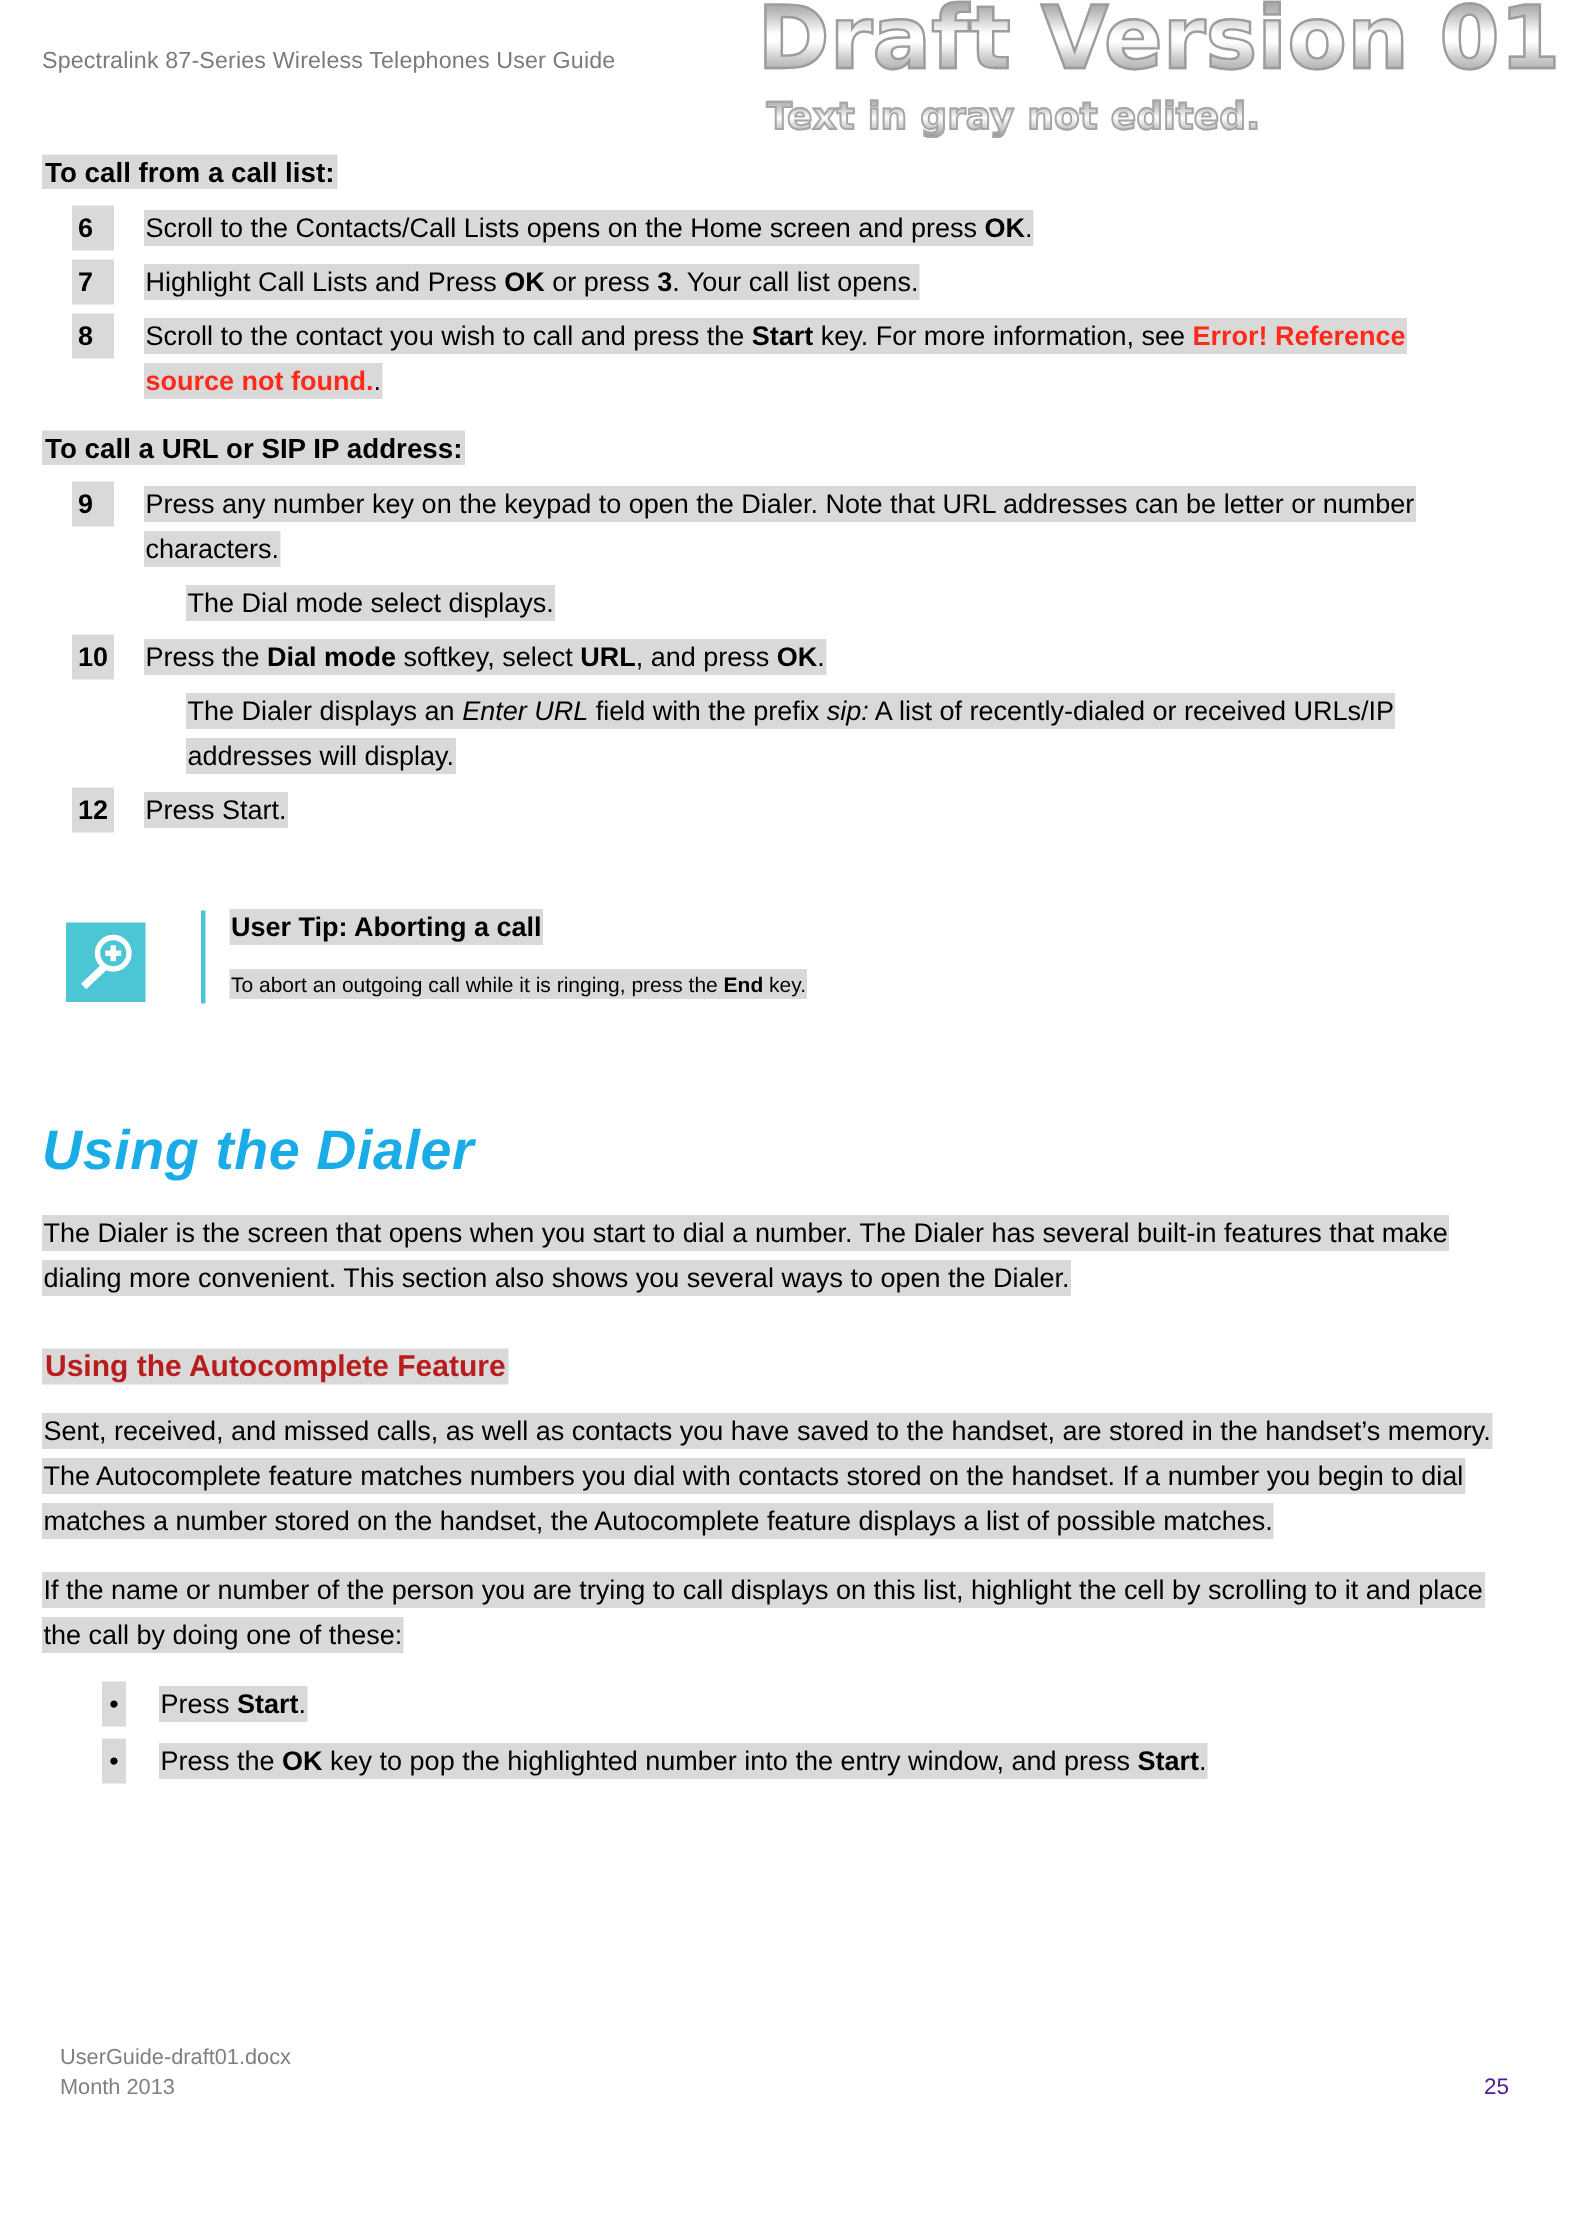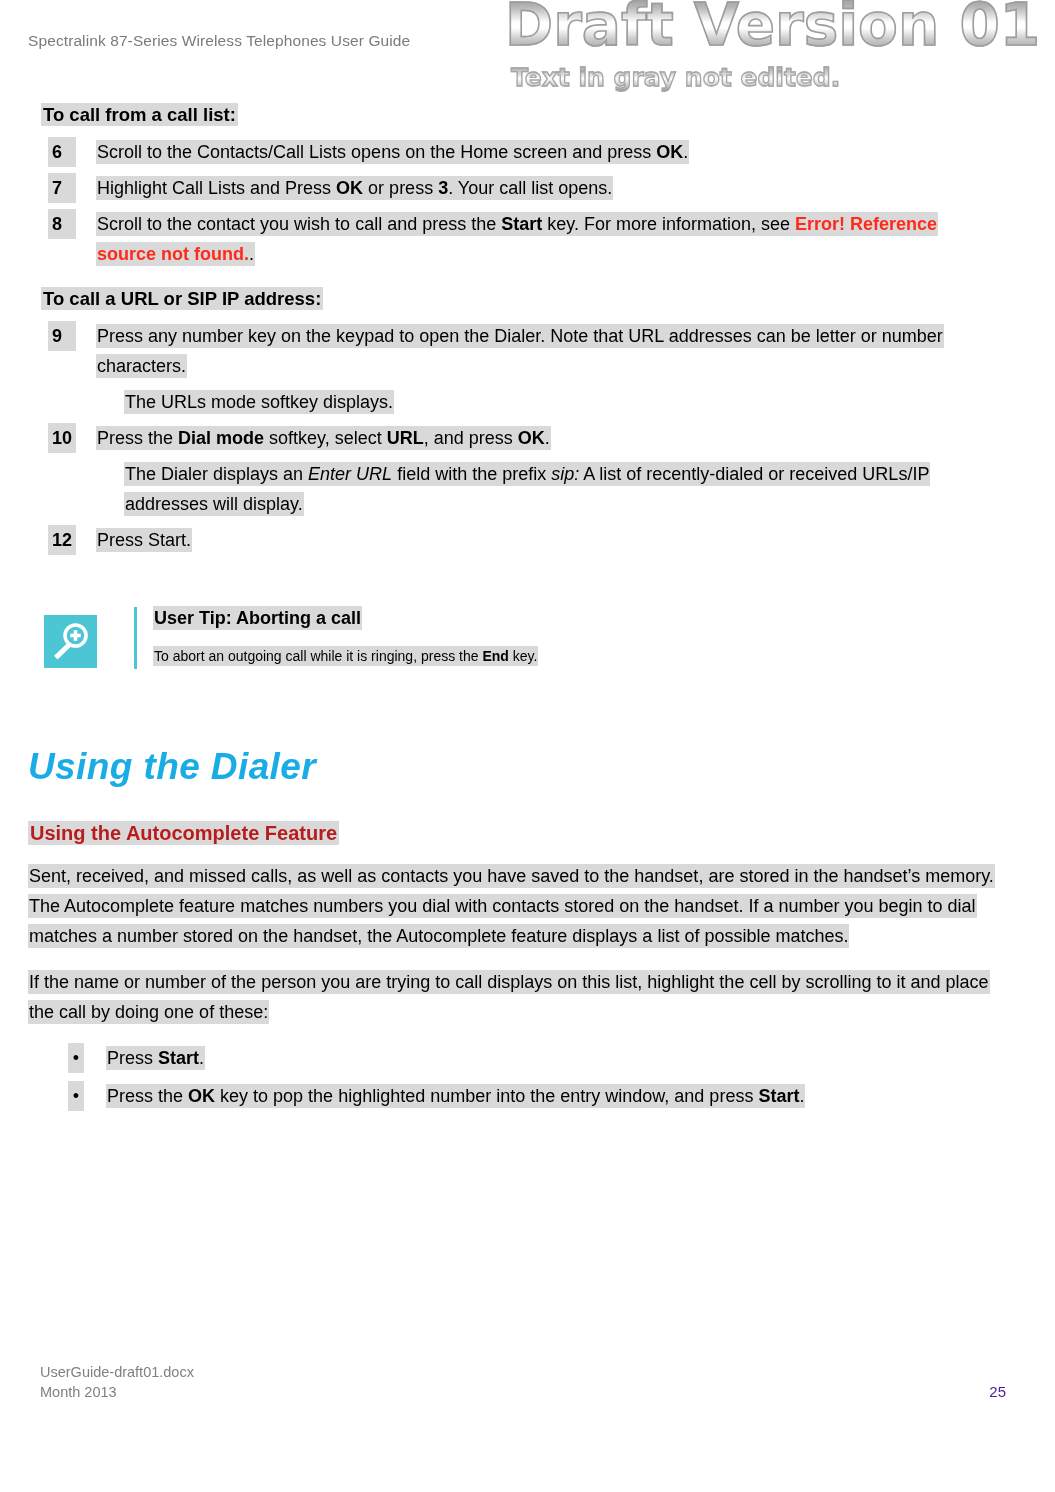--- a/index.html
+++ b/index.html
@@ -83,21 +83,21 @@
     width: 966px;
   }
 
   
   .proc-head {
     font-size: 18.5px;
     font-weight: bold;
     line-height: 24px;
     margin: 0 0 10px 0;
   }
-  .proc-head .hl { padding: 1px 2px; margin-left: 13px; }
+  .proc-head .hl { padding: 1px 2px; }
 
   
   .step {
     display: flex;
     align-items: flex-start;
     margin: 0 0 6px 0;
   }
   .step-num {
     flex: 0 0 auto;
     width: 28px;
@@ -276,21 +276,21 @@
 
     <div class="proc-head">
       <span class="hl">To call a URL or SIP IP address:</span>
     </div>
 
     <div id="url-sip-steps">
         <div class="step">
           <div class="step-num">9</div>
           <div class="step-body"><span class="hl"><span>Press any number key on the keypad to open the Dialer. Note that URL addresses can be letter or number characters.</span></span></div>
         </div>
-        <div class="sub-para"><span class="hl"><span>The URLs mode softkey displays.</span></span></div>
+        <div class="sub-para"><span class="hl"><span>The Dial mode select displays.</span></span></div>
         <div class="step">
           <div class="step-num">10</div>
           <div class="step-body"><span class="hl"><span>Press the </span><span style="font-weight: bold;">Dial mode</span><span> softkey, select </span><span style="font-weight: bold;">URL</span><span>, and press </span><span style="font-weight: bold;">OK</span><span>.</span></span></div>
         </div>
         <div class="sub-para"><span class="hl"><span>The Dialer displays an </span><span style="font-style: italic;">Enter URL</span><span> field with the prefix </span><span style="font-style: italic;">sip:</span><span> A list of recently-dialed or received URLs/IP addresses will display.</span></span></div>
         <div class="step">
           <div class="step-num">12</div>
           <div class="step-body"><span class="hl"><span>Press Start.</span></span></div>
         </div>
       </div>
@@ -312,20 +312,23 @@
           <span class="hl">User Tip: Aborting a call</span>
         </div>
         <div class="tip-body">
           <span class="hl" id="tip-body-rich"><span>To abort an outgoing call while it is ringing, press the </span><span style="font-weight: bold;">End</span><span> key.</span></span>
         </div>
       </div>
     </div>
 
     <div class="h-blue">Using the Dialer</div>
 
+    <div class="body-p">
+      <span class="hl">The Dialer is the screen that opens when you start to dial a number. The Dialer has several built-in features that make dialing more convenient. This section also shows you several ways to open the Dialer.</span>
+    </div>
 
     <div class="h-gray">
       <span class="hl">Using the Autocomplete Feature</span>
     </div>
 
     <div class="body-p">
       <span class="hl">Sent, received, and missed calls, as well as contacts you have saved to the handset, are stored in the handset’s memory. The Autocomplete feature matches numbers you dial with contacts stored on the handset. If a number you begin to dial matches a number stored on the handset, the Autocomplete feature displays a list of possible matches.</span>
     </div>
 
     <div class="body-p">

